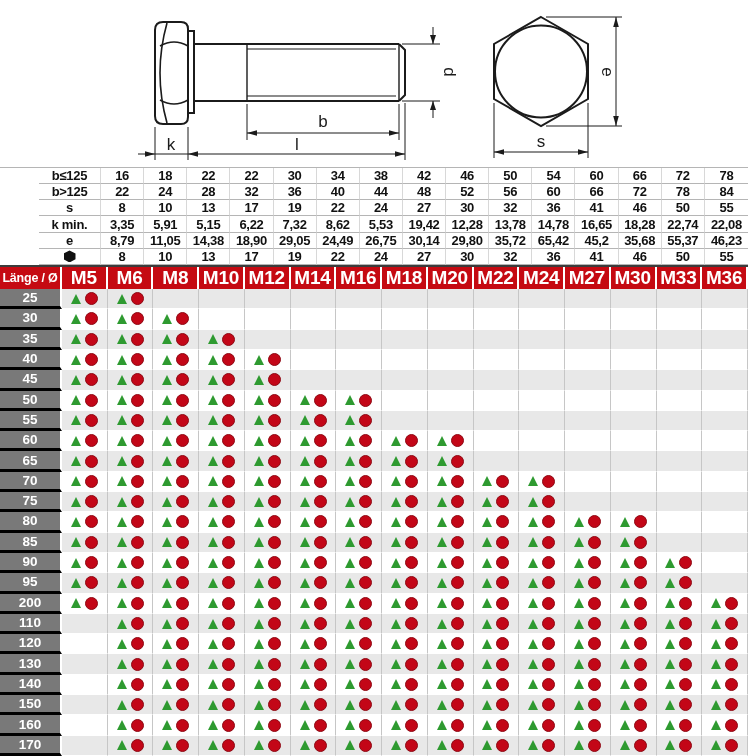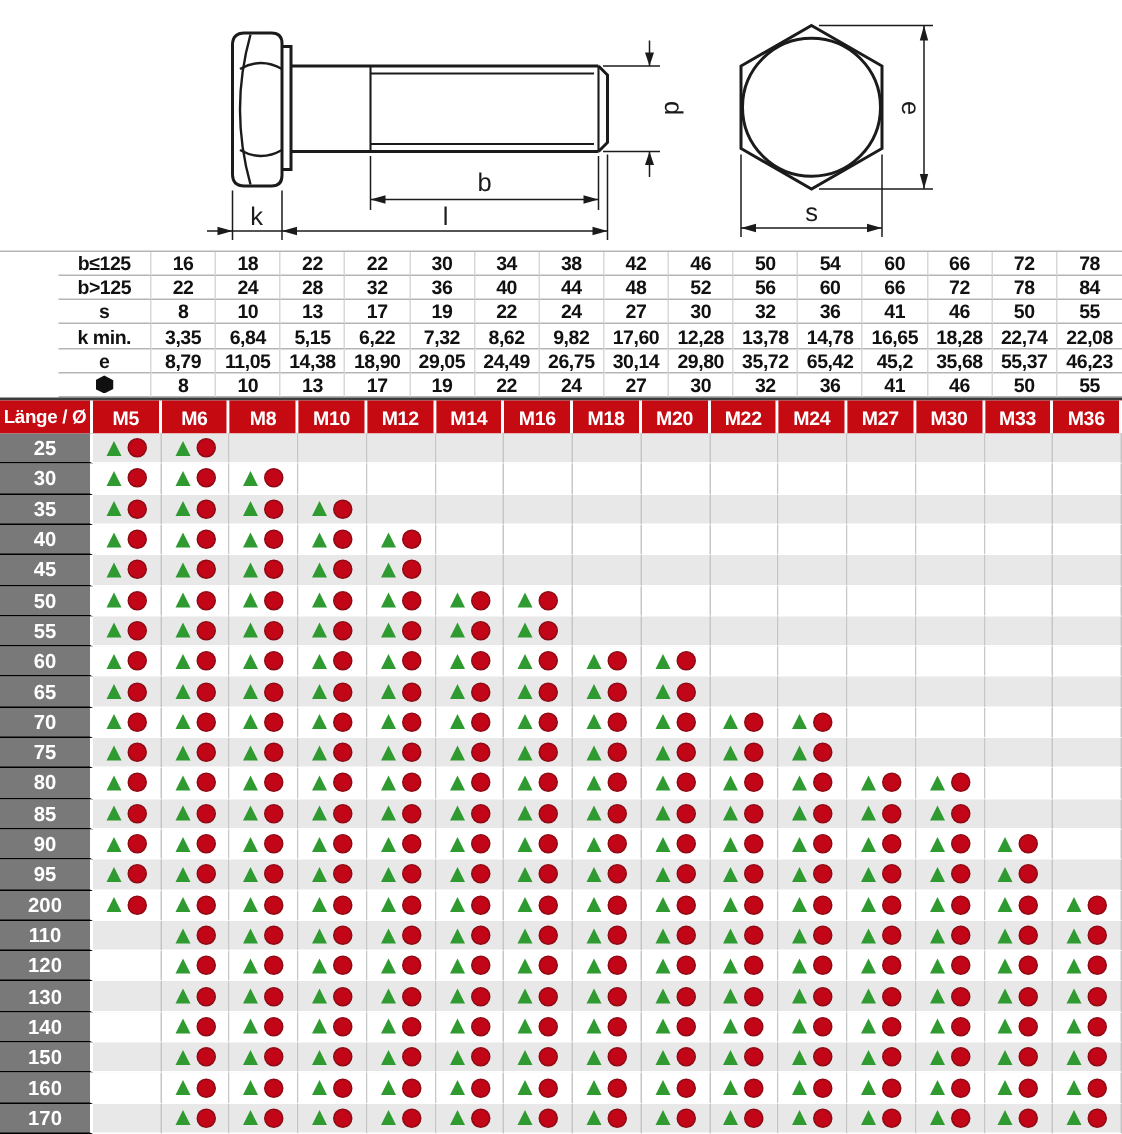--- a/index.html
+++ b/index.html
@@ -20,27 +20,27 @@
           white-space:nowrap;overflow:hidden;}
   .sc:nth-child(16n){border-right:none;}
   .hexic{display:inline-block;width:12px;height:12px;background:#101010;
          clip-path:polygon(50% 0%,100% 26%,100% 74%,50% 100%,0% 74%,0% 26%);}
 
   
   .main{position:absolute;top:265px;left:0;width:748px;height:491px;
         display:grid;grid-template-columns:62px repeat(15,1fr);
         grid-template-rows:22px repeat(23,1fr);
         border-top:2px solid #3c3c3c;}
-  .mh{background:#c50a12;color:#fff;font-weight:bold;font-size:13px;
+  .mh{background:#c50a12;color:#fff;font-weight:bold;font-size:19px;
       display:flex;align-items:center;justify-content:center;
       border-right:2px solid #fff;letter-spacing:-0.2px;white-space:nowrap;}
   .mh.corner{font-size:12.5px;}
   .rl{background:#797979;color:#fff;font-weight:bold;font-size:13.5px;
       display:flex;align-items:center;justify-content:center;
-      border-right:2px solid #fff;border-bottom:1px solid #000000;}
+      border-right:2px solid #fff;border-bottom:3px solid #000000;}
   .dc{display:flex;align-items:center;justify-content:center;gap:4px;
       border-right:1px solid #c6c6c6;border-bottom:1px solid #fff;}
   .rg{background:#e8e8e8;}
   .rw{background:#ffffff;}
   .tri{width:0;height:0;border-left:5.5px solid transparent;border-right:5.5px solid transparent;
        border-bottom:10px solid #2e9a30;}
   .dot{width:13px;height:13px;border-radius:50%;background:#c30617;border:1.5px solid #8e0a14;}
 
   .dimtxt{font-family:"Liberation Sans",sans-serif;font-size:17px;fill:#1b1b1b;}
 </style>
@@ -166,27 +166,27 @@
       <div class="sc">27</div>
       <div class="sc">30</div>
       <div class="sc">32</div>
       <div class="sc">36</div>
       <div class="sc">41</div>
       <div class="sc">46</div>
       <div class="sc">50</div>
       <div class="sc">55</div>
       <div class="sl">k min.</div>
       <div class="sc">3,35</div>
-      <div class="sc">6,84</div>
+      <div class="sc">5,91</div>
       <div class="sc">5,15</div>
       <div class="sc">6,22</div>
       <div class="sc">7,32</div>
       <div class="sc">8,62</div>
-      <div class="sc">9,82</div>
-      <div class="sc">17,60</div>
+      <div class="sc">5,53</div>
+      <div class="sc">19,42</div>
       <div class="sc">12,28</div>
       <div class="sc">13,78</div>
       <div class="sc">14,78</div>
       <div class="sc">16,65</div>
       <div class="sc">18,28</div>
       <div class="sc">22,74</div>
       <div class="sc">22,08</div>
       <div class="sl">e</div>
       <div class="sc">8,79</div>
       <div class="sc">11,05</div>

